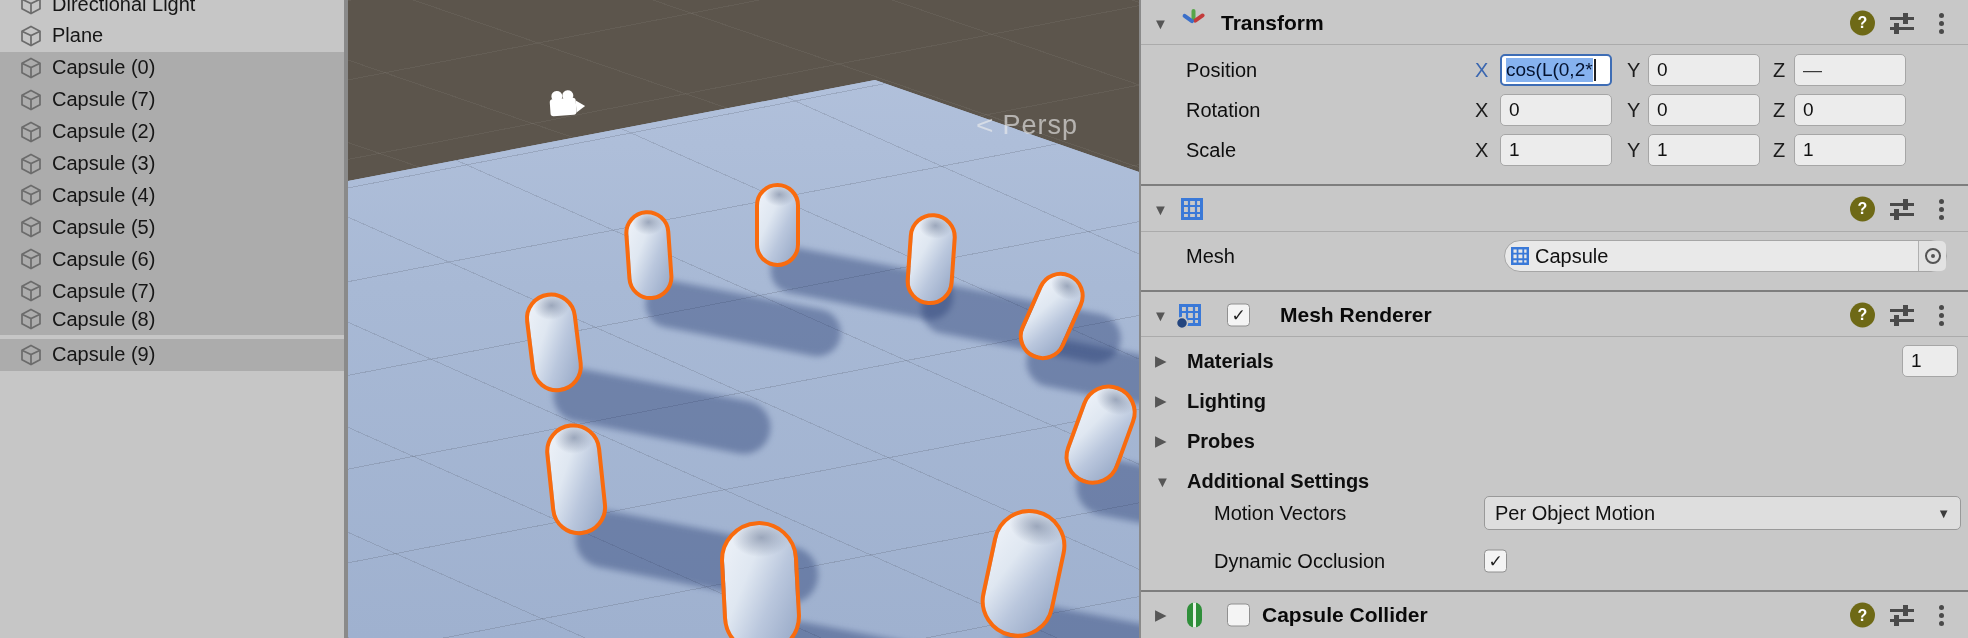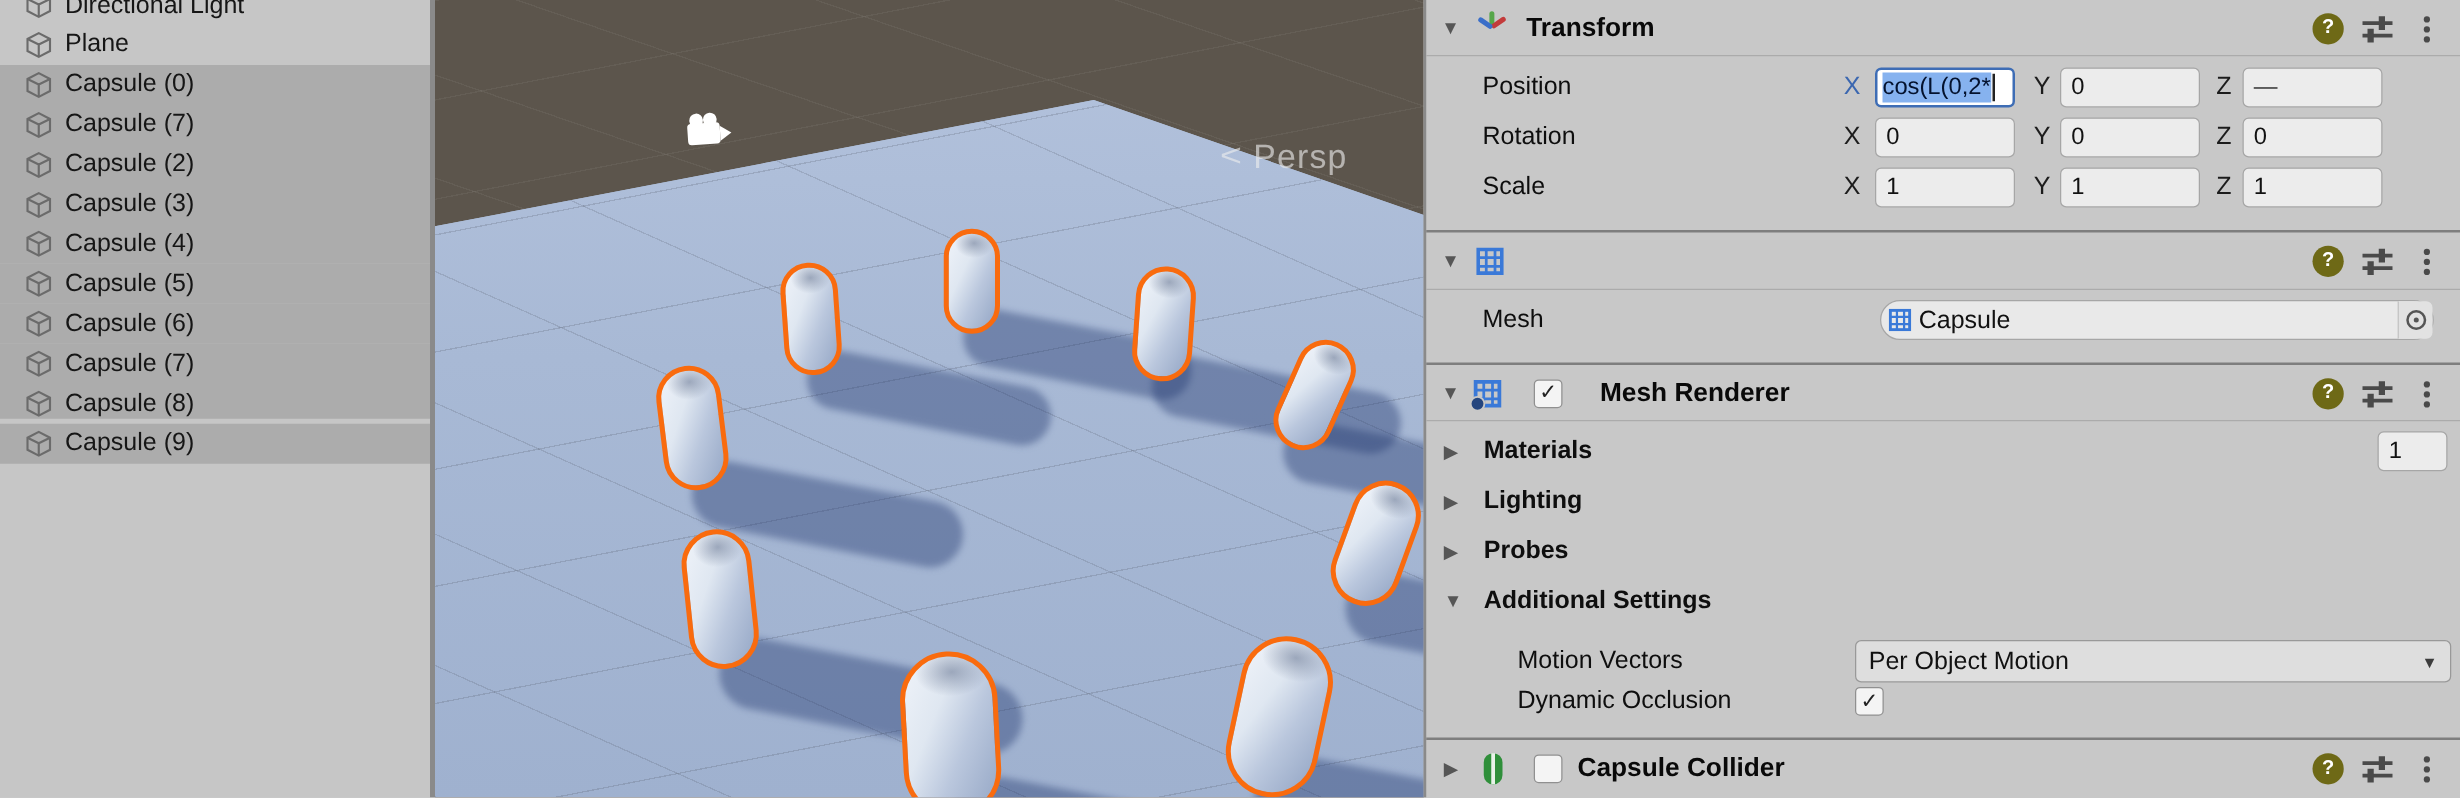--- a/index.html
+++ b/index.html
@@ -179,21 +179,21 @@
       <span class="hlabel">Capsule (6)</span>
     </div>
         <div class="hrow selected" style="top: 275.1px;">
       <svg class="cube-ic" viewBox="0 0 24 24">
         <path d="M12 2.5 L21 7.2 L21 16.8 L12 21.5 L3 16.8 L3 7.2 Z" fill="none" stroke="#6b6b6b" stroke-width="1.7"></path>
         <path d="M3.4 7.4 L12 11.6 L20.6 7.4 M12 11.6 L12 21" fill="none" stroke="#6b6b6b" stroke-width="1.7"></path>
         <path d="M12 2.5 L12 6.2 M3 7.2 L6.4 9 M21 7.2 L17.6 9" fill="none" stroke="#6b6b6b" stroke-width="0"></path>
       </svg>
       <span class="hlabel">Capsule (7)</span>
     </div>
-        <div class="hrow selected" style="top: 303px; align-items: flex-end;">
+        <div class="hrow selected" style="top: 303px;">
       <svg class="cube-ic" viewBox="0 0 24 24">
         <path d="M12 2.5 L21 7.2 L21 16.8 L12 21.5 L3 16.8 L3 7.2 Z" fill="none" stroke="#6b6b6b" stroke-width="1.7"></path>
         <path d="M3.4 7.4 L12 11.6 L20.6 7.4 M12 11.6 L12 21" fill="none" stroke="#6b6b6b" stroke-width="1.7"></path>
         <path d="M12 2.5 L12 6.2 M3 7.2 L6.4 9 M21 7.2 L17.6 9" fill="none" stroke="#6b6b6b" stroke-width="0"></path>
       </svg>
       <span class="hlabel">Capsule (8)</span>
     </div>
         <div class="hrow selected" style="top: 338.9px;">
       <svg class="cube-ic" viewBox="0 0 24 24">
         <path d="M12 2.5 L21 7.2 L21 16.8 L12 21.5 L3 16.8 L3 7.2 Z" fill="none" stroke="#6b6b6b" stroke-width="1.7"></path>
@@ -418,21 +418,21 @@
     <div class="irow" style="top:421px">
       <span class="foldout" style="left:14px">▶</span>
       <span class="row-label bold" style="left:46px">Probes</span>
     </div>
 
     <div class="irow" style="top:461px">
       <span class="foldout" style="left:14px">▼</span>
       <span class="row-label bold" style="left:46px">Additional Settings</span>
     </div>
 
-    <div class="irow" style="top:509px">
+    <div class="irow" style="top:493px">
       <span class="row-label" style="left:73px">Motion Vectors</span>
       <div class="dropdown" style="left:343px; width:477px">
         <span>Per Object Motion</span>
         <span class="dd-arrow">▼</span>
       </div>
     </div>
 
     <div class="irow" style="top:541px">
       <span class="row-label" style="left:73px">Dynamic Occlusion</span>
       <div class="sub-checkbox" style="left:343px">

